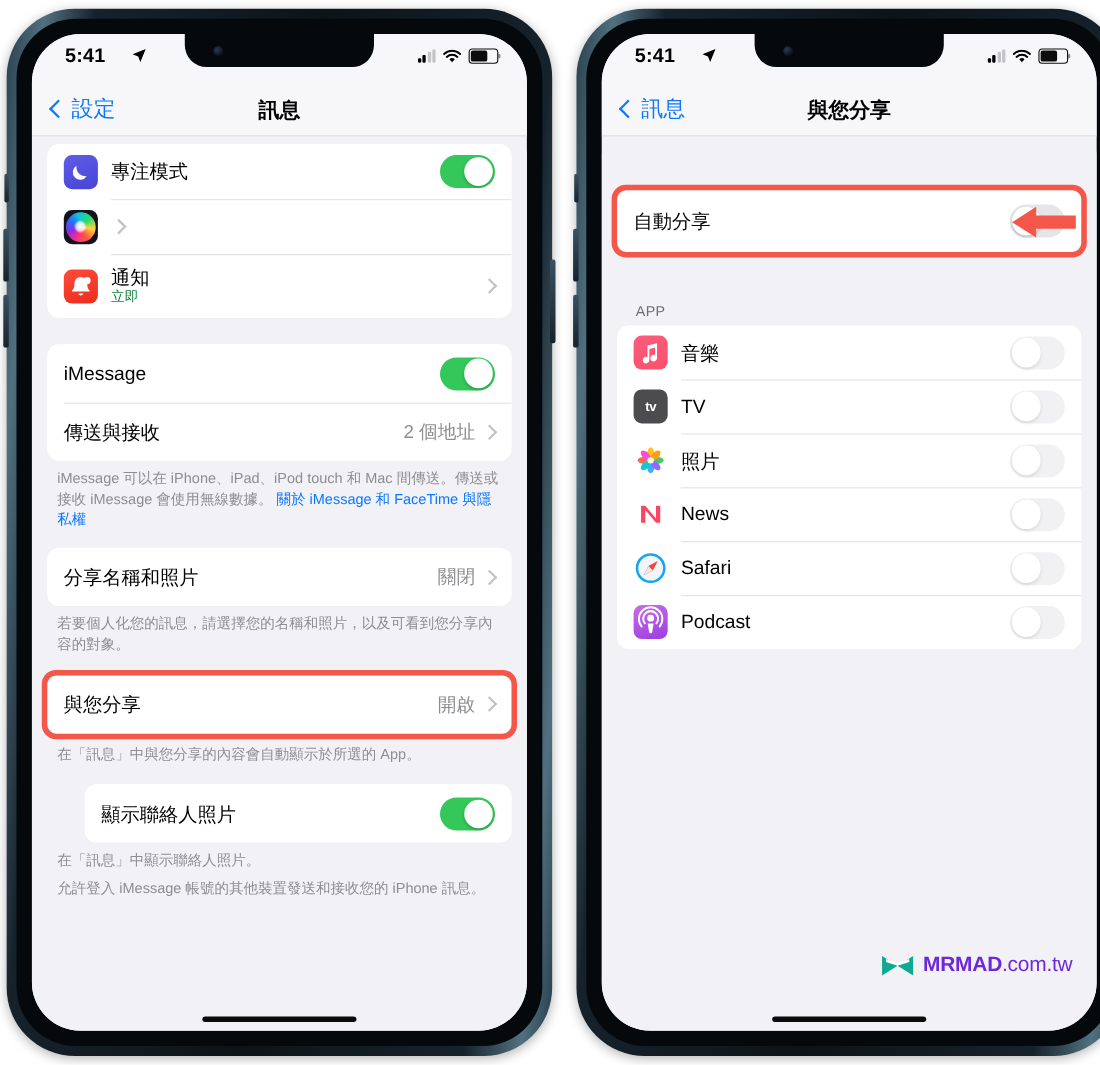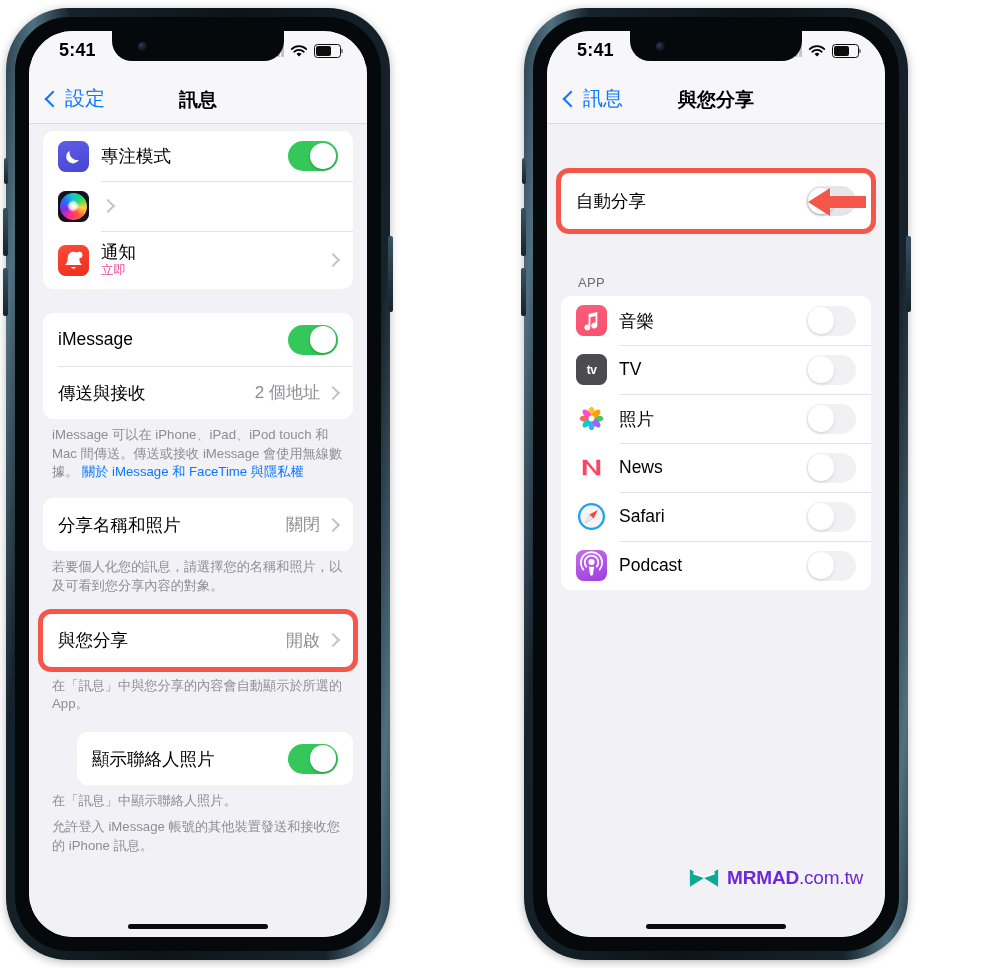--- a/index.html
+++ b/index.html
@@ -1,21 +1,21 @@
 <!DOCTYPE html>
 <html><head>
 <meta charset="utf-8">
 <style>
   html,body{margin:0;padding:0;background:#ffffff;}
   body{width:1000px;height:968px;position:relative;overflow:hidden;
        font-family:"Liberation Sans","DejaVu Sans",sans-serif;
        -webkit-font-smoothing:antialiased;}
 
   
-  .phone{position:absolute;top:8px;width:384px;height:952px;border-radius:62px;
+  .phone{position:absolute;top:8px;width:496px;height:952px;border-radius:62px;
          background:linear-gradient(95deg,#2a3f4d 0%,#51707f 6%,#16222b 14%,#0d1418 50%,#16222b 86%,#51707f 95%,#273c49 100%);
          box-shadow:0 2px 10px rgba(0,0,0,.28);}
   .phone.left{left:6px;}
   .phone.right{left:524px;}
   .phone .inner{position:absolute;left:9px;top:9px;right:9px;bottom:9px;
                 border-radius:54px;background:#05090c;}
   .screen{position:absolute;left:14px;top:14px;right:14px;bottom:14px;
           border-radius:44px;background:#f2f1f6;overflow:hidden;}
 
   .notch{position:absolute;top:0;left:50%;transform:translateX(-50%);
@@ -52,21 +52,21 @@
   .nav-title{position:absolute;left:0;right:0;top:10px;text-align:center;font-size:19px;font-weight:700;color:#000;}
 
   
   .content{position:absolute;top:92px;left:0;right:0;bottom:0;background:#f2f1f6;overflow:hidden;border-radius:18px;}
   .group{margin:0 14px;background:#fff;border-radius:11px;overflow:hidden;}
   .row{display:flex;align-items:center;min-height:50px;padding:0 15px;position:relative;background:#fff;}
   .row + .row:before{content:"";position:absolute;left:15px;right:0;top:0;height:.7px;background:#e3e3e6;}
   .row.with-icon + .row.with-icon:before{left:58px;}
   .row .label{font-size:17.5px;color:#000;flex:1;}
   .row .label.sub{line-height:1.12;}
-  .row .label .s2{display:block;font-size:12.5px;color:#ec4899;margin-top:1px;}
+  .row .label .s2{display:block;font-size:12.5px;color:#15803d;margin-top:1px;}
   .row .value{font-size:17px;color:#8d8d93;margin-right:6px;}
   .chev{width:8px;height:8px;border-top:2.2px solid #c2c2c7;border-right:2.2px solid #c2c2c7;
         transform:rotate(45deg);flex:0 0 auto;margin-left:2px;}
   .appicon{width:31px;height:31px;border-radius:7.5px;margin-right:12px;flex:0 0 auto;position:relative;overflow:hidden;}
   .footnote{font-size:13.2px;line-height:1.42;color:#8d8d93;margin:7px 22px 0 23px;}
   .footnote a{color:#0a78ff;text-decoration:none;}
   .grouphdr{font-size:13px;color:#6d6d72;margin:0 0 6px 31px;letter-spacing:.3px;}
 
   
   .tg{width:50px;height:30px;border-radius:16px;position:relative;flex:0 0 auto;}

